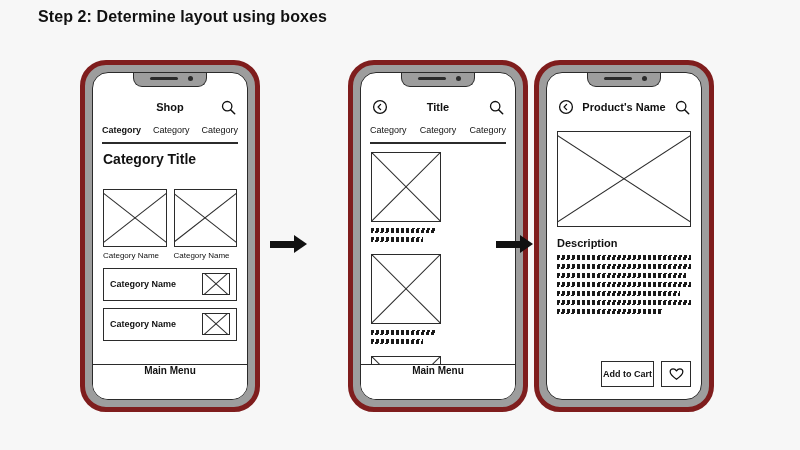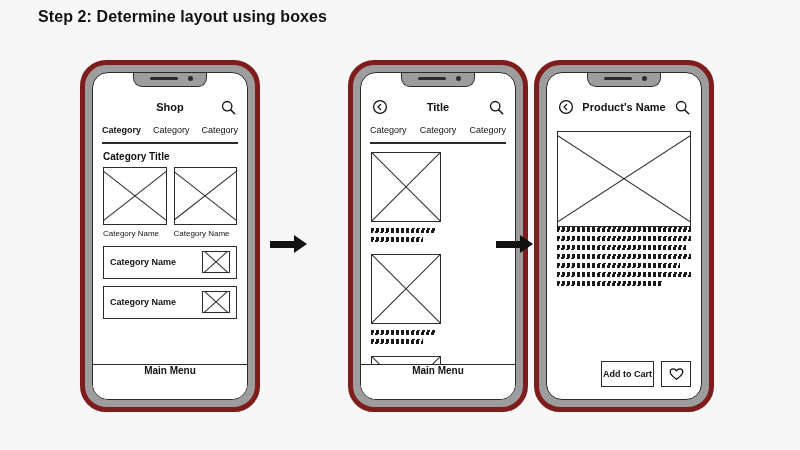--- a/index.html
+++ b/index.html
@@ -158,24 +158,24 @@
   }
   .tab.active { font-weight: bold; }
 
   .hr {
     height: 1.5px;
     background: #2b2b2b;
     margin: 7px 9px 0 9px;
   }
 
   .section-title {
-    font-size: 10px;
-    font-weight: bold;
-    color: #111;
-    margin: 7px 0 5px 10px;
+    font-size: 14px;
+    font-weight: bold;
+    color: #111;
+    margin: 7px 0 22px 10px;
   }
 
   
   .xbox {
     border: 1.5px solid #2b2b2b;
     background: #fff;
     position: relative;
     box-sizing: border-box;
     overflow: hidden;
   }
@@ -456,20 +456,21 @@
         <div class="icon-btn right">
           <svg width="15" height="15" viewBox="0 0 16 16">
             <circle cx="6.6" cy="6.6" r="5" fill="none" stroke="#111" stroke-width="1.4"></circle>
             <line x1="10.3" y1="10.3" x2="14.6" y2="14.6" stroke="#111" stroke-width="1.6" stroke-linecap="round"></line>
           </svg>
         </div>
       </div>
 
       <div class="hero xbox" style="--a1:33deg; --a2:-33deg;"></div>
 
+      <div class="desc-title">Description</div>
 
       <div class="desc-lines">
         <div class="scribble" style="width:100%"></div>
         <div class="scribble" style="width:100%"></div>
         <div class="scribble" style="width:96%"></div>
         <div class="scribble" style="width:100%"></div>
         <div class="scribble" style="width:92%"></div>
         <div class="scribble" style="width:100%"></div>
         <div class="scribble" style="width:78%"></div>
       </div>

